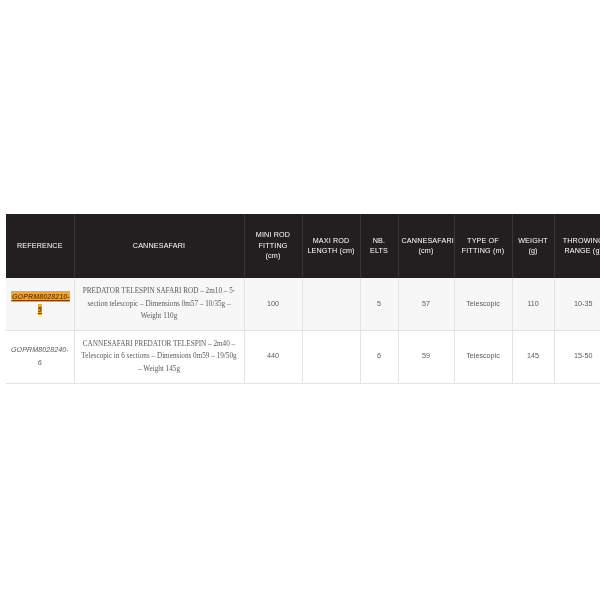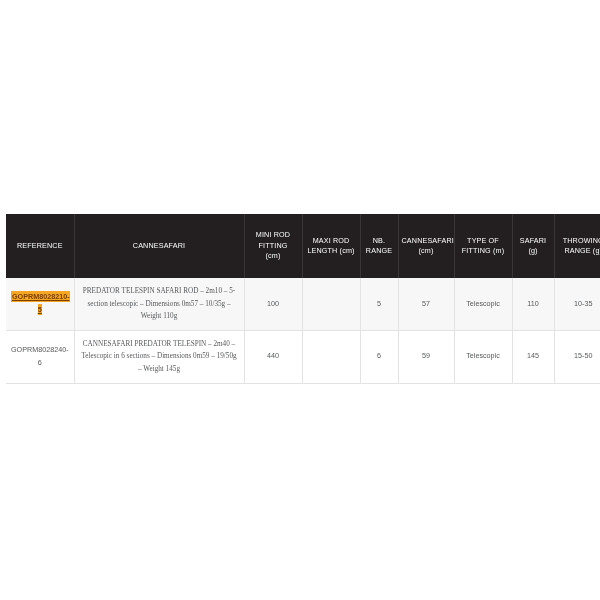--- a/index.html
+++ b/index.html
@@ -72,20 +72,21 @@
     background: #ffffff;
   }
   td.desc {
     text-align: center;
     line-height: 1.85;
     font-family: Liberation Serif, serif;
   }
   td.ref {
     text-align: left;
     padding-left: 8px;
+    font-style: italic;
   }
   .ref-highlight {
     background: #f5a623;
     color: #7b3f00;
     font-weight: bold;
     text-decoration: underline;
     padding: 1px 0 1px 1px;
     display: inline;
     line-height: 1.6;
   }
@@ -129,31 +130,31 @@
             <span>CANNESAFARI</span>
           </th>
           <th>
             <span>MINI ROD FITTING</span>
             <span class="unit">(cm)</span>
           </th>
           <th>
             <span>MAXI ROD LENGTH (cm)</span>
           </th>
           <th>
-            <span>NB. RANGE</span>
+            <span>NB. ELTS</span>
           </th>
           <th>
             <span>CANNESAFARI</span>
             <span class="unit">(cm)</span>
           </th>
           <th>
             <span>TYPE OF FITTING (m)</span>
           </th>
           <th>
-            <span>SAFARI</span>
+            <span>WEIGHT</span>
             <span class="unit">(g)</span>
           </th>
           <th>
             <span>THROWING RANGE (g)</span>
           </th>
         </tr>
       </thead>
       <tbody>
         <tr class="row-alt">
           <td class="ref">

